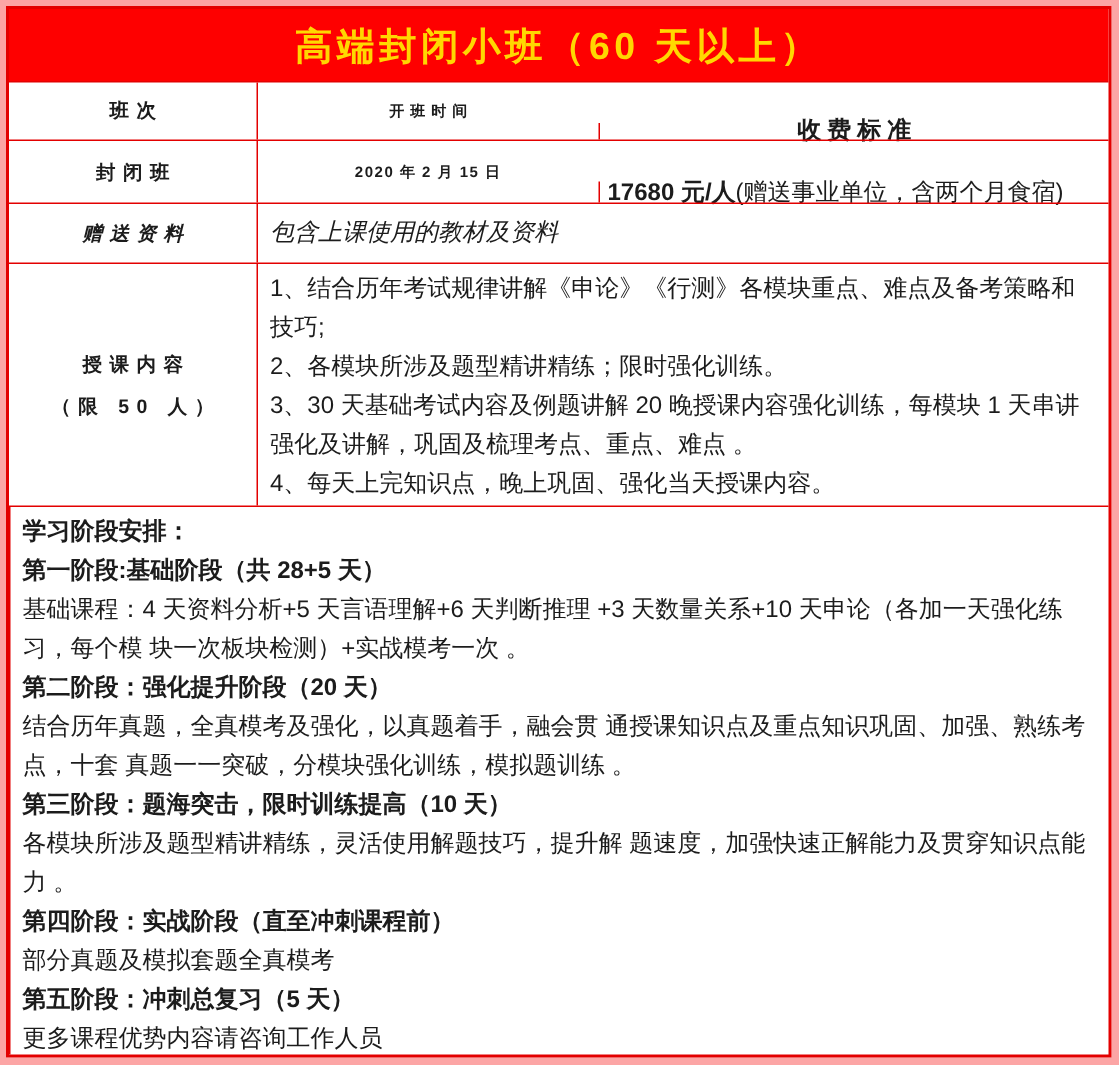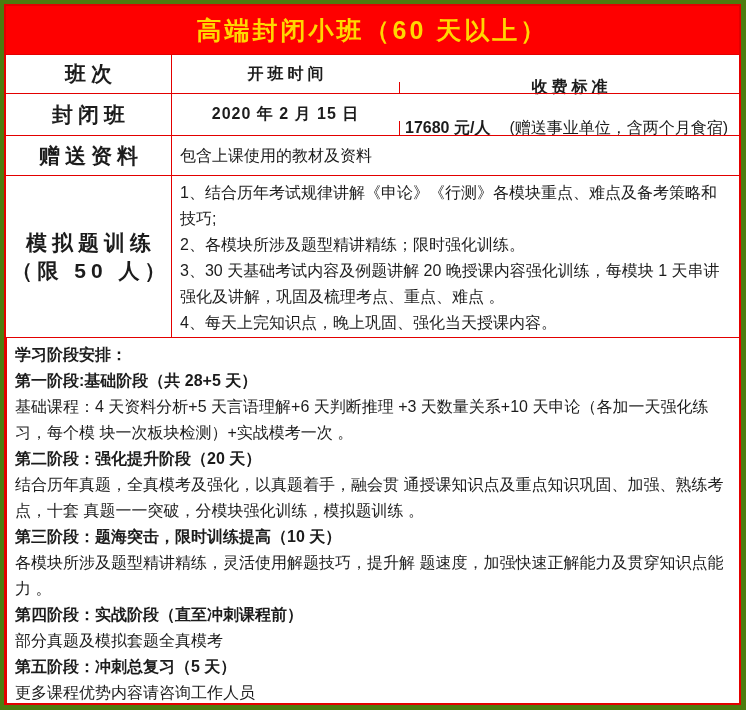--- a/index.html
+++ b/index.html
@@ -6,21 +6,21 @@
   html, body { background: #ffffff; }
   body {
     font-family: "Liberation Sans", "DejaVu Sans", sans-serif;
     color: #1c1c1c;
     -webkit-font-smoothing: antialiased;
   }
   .page {
     position: relative;
     width: 746px;
     height: 710px;
-    background: #4d7c0f;
+    background: #fca5a5;
     padding: 4px 5px 5px 4px;
   }
   .course-table {
     width: 100%;
     height: 100%;
     border: 2px solid var(--border_red, #e30000);
     display: flex;
     flex-direction: column;
     background: #ffffff;
   }
@@ -37,66 +37,66 @@
     letter-spacing: 3px;
   }
   .row {
     display: flex;
     border-top: 1px solid var(--border_red, #e30000);
     flex: none;
     min-height: 0;
   }
   .row-header    { height: 39px; }
   .row-class     { height: 42px; }
-  .row-materials { height: 40px; }
+  .row-materials { height: 40px; font-style: italic; }
   .row-schedule  { height: 162px; }
   .row-content   { flex: 1; }
   .cell { min-width: 0; }
   .c1 {
     width: 165px;
     flex: none;
     display: flex;
     flex-direction: column;
     align-items: center;
     justify-content: center;
     text-align: center;
     font-weight: bold;
-    font-size: 21px;
+    font-size: 13px;
     letter-spacing: 5px;
     text-indent: 5px; 
     line-height: 28px;
   }
   .c2 {
     width: 228px;
     flex: none;
     border-left: 1px solid var(--border_red, #e30000);
     display: flex;
     align-items: center;
     justify-content: center;
     font-weight: bold;
-    font-size: 16px;
+    font-size: 10px;
     letter-spacing: 4px;
     text-indent: 4px;
   }
   .c2.date { letter-spacing: 1px; text-indent: 0; text-align: center; }
   .c3 {
     flex: 1;
     border-left: 1px solid var(--border_red, #e30000);
     display: flex;
     align-items: center;
     font-size: 16px;
     margin-top: 27px;
   }
   .c3.head {
     justify-content: center;
     font-weight: bold;
     letter-spacing: 4px;
     text-indent: 4px;
   }
-  .c3.fee { padding: 0 2px 0 5px; letter-spacing: 0; white-space: nowrap; gap: 19px; }
+  .c3.fee { padding: 0 2px 0 5px; letter-spacing: 0; white-space: nowrap; }
   .c3.fee .price { font-weight: bold; }
   .c3.fee .note  { font-weight: normal; }
   .cspan {
     flex: 1;
     border-left: 1px solid var(--border_red, #e30000);
     font-size: 16px;
     padding: 4px 8px 2px 8px;
   }
   .cspan.vcenter {
     display: flex;
@@ -137,21 +137,21 @@
 
     <div class="row row-materials">
       <div class="cell c1">赠送资料</div>
       <div class="cell cspan vcenter">
         <p>包含上课使用的教材及资料</p>
       </div>
     </div>
 
     <div class="row row-schedule">
       <div class="cell c1">
-        <span>模拟题训练</span>
+        <span>授课内容</span>
         <span>（限 50 人）</span>
       </div>
       <div class="cell cspan">
         <p>1、结合历年考试规律讲解《申论》《行测》各模块重点、难点及备考策略和技巧;</p>
         <p>2、各模块所涉及题型精讲精练；限时强化训练。</p>
         <p>3、30 天基础考试内容及例题讲解 20 晚授课内容强化训练，每模块 1 天串讲强化及讲解，巩固及梳理考点、重点、难点 。</p>
         <p>4、每天上完知识点，晚上巩固、强化当天授课内容。</p>
       </div>
     </div>
 

